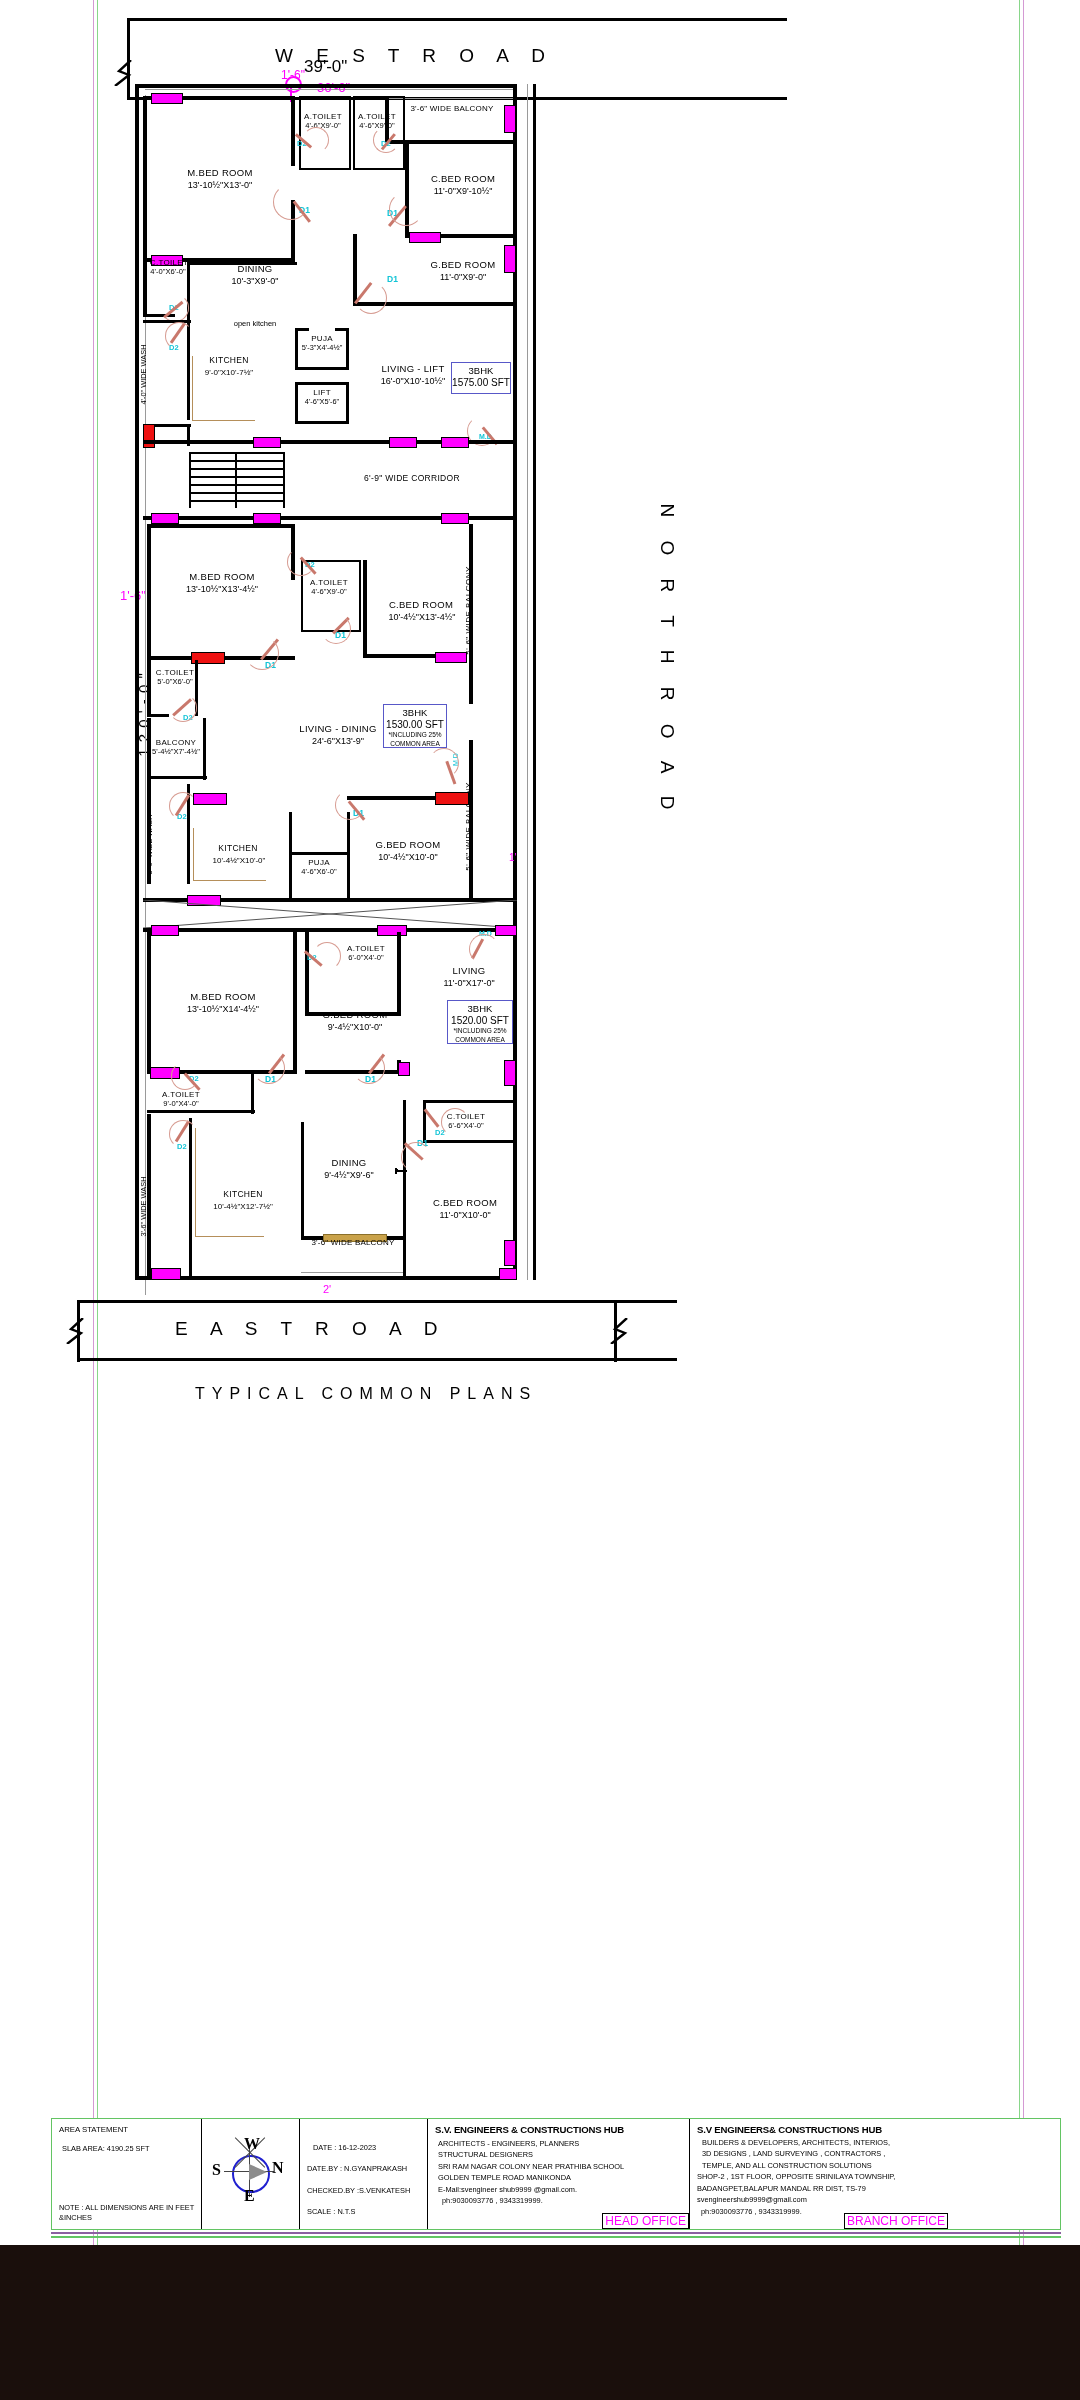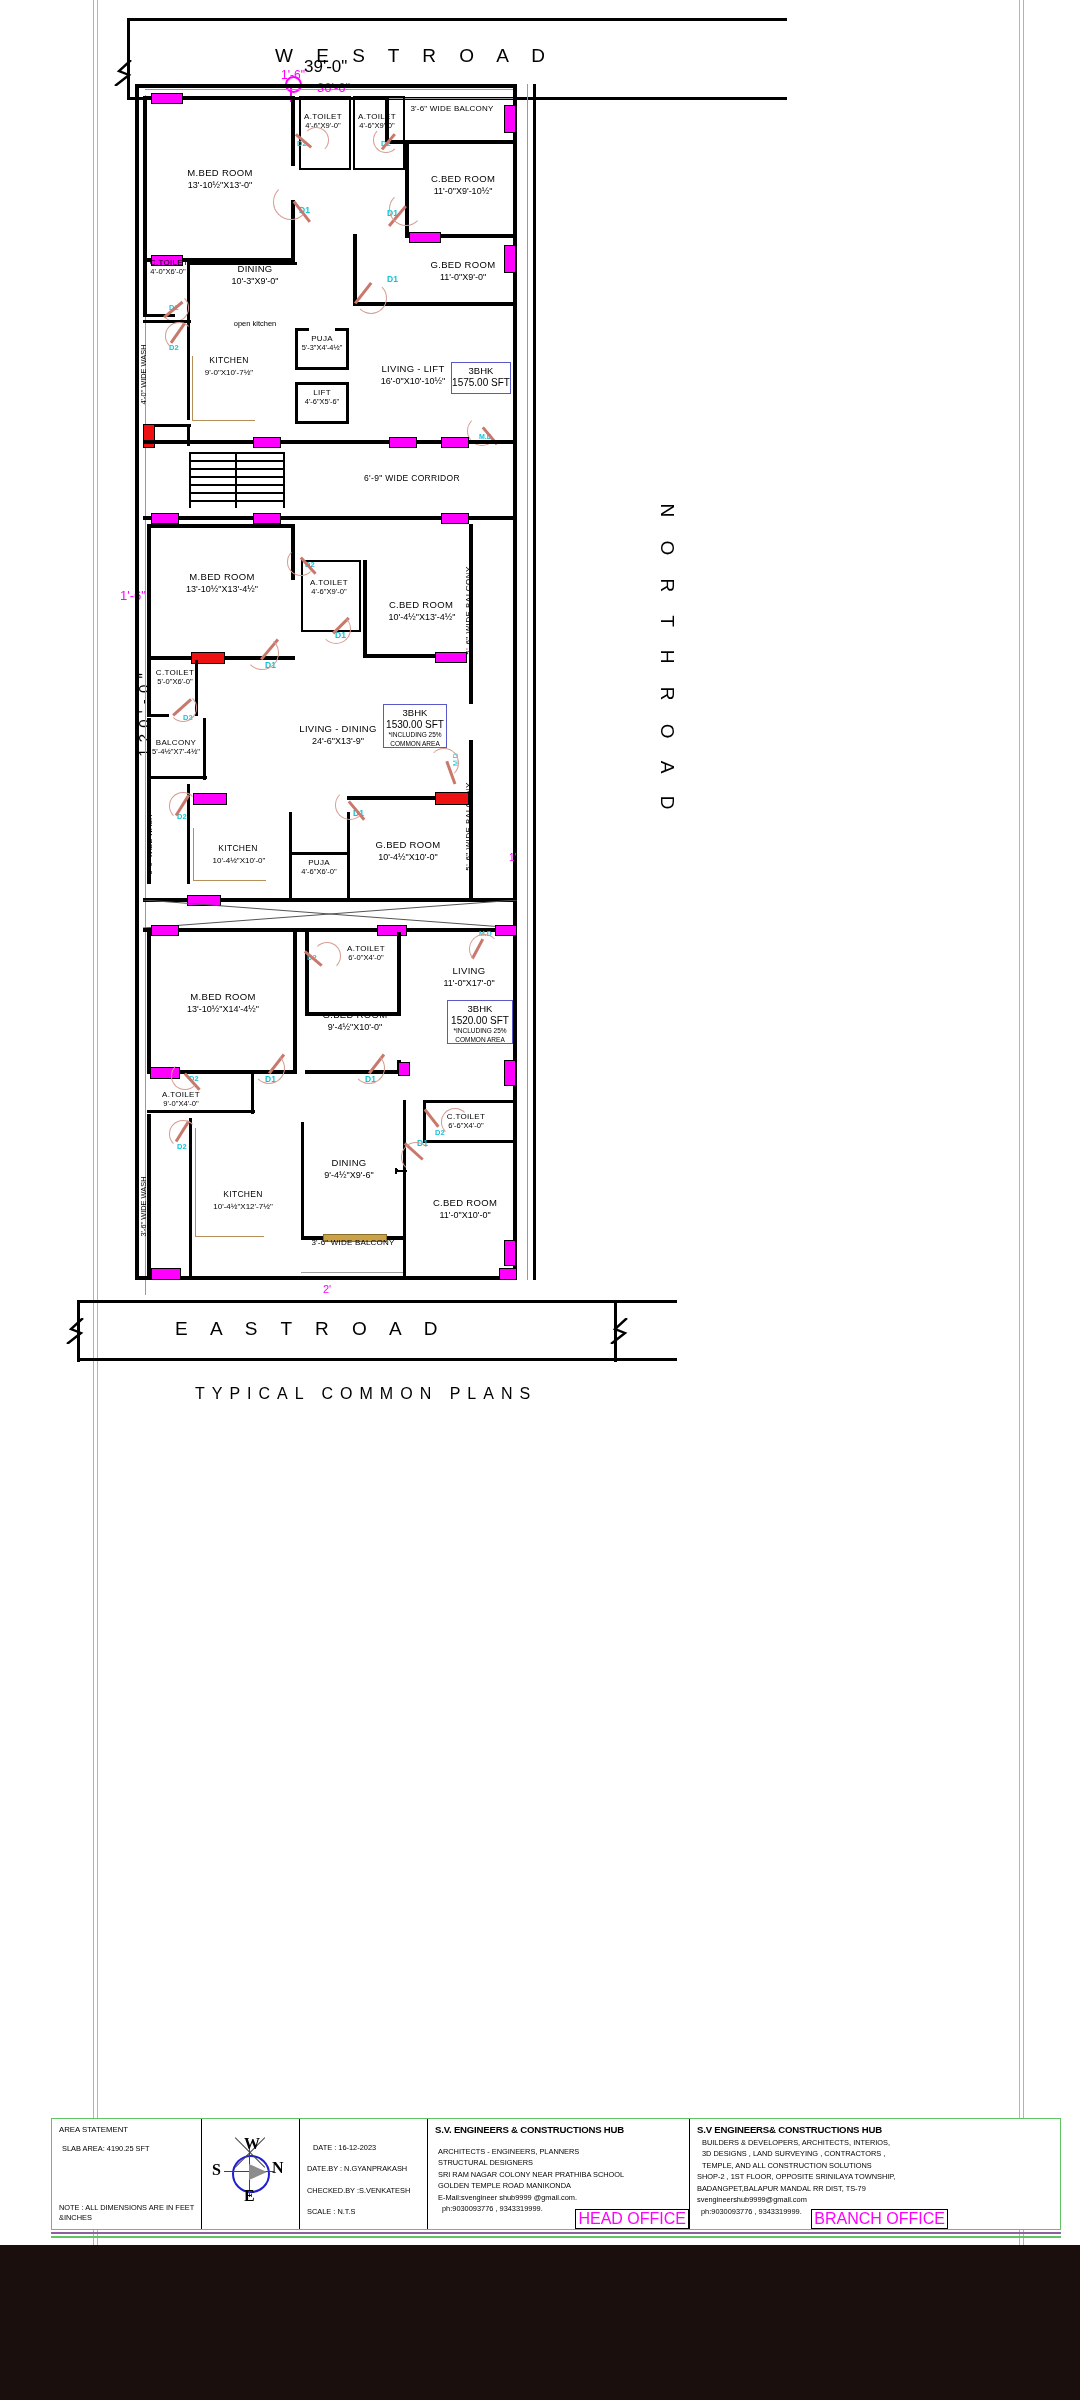--- a/index.html
+++ b/index.html
@@ -36,21 +36,21 @@
   .dimtxt{position:absolute;font-size:17px;color:#000;}
   .dimpink{position:absolute;font-size:13px;color:#ff00ff;}
   .dimpink2{position:absolute;font-size:12px;color:#ff00ff;}
 
   
   #titleblock{position:absolute;left:34px;top:2118px;width:1010px;height:112px;border:1.4px solid #63c463;background:#fff;box-sizing:border-box;display:flex;}
   .tbcell{border-right:1.6px solid #000;box-sizing:border-box;padding:5px 7px;position:relative;}
   .tbcell:last-child{border-right:none;}
   .tb-t{font-size:7.4px;color:#000;line-height:1.55;}
   .tb-big{font-size:9.6px;font-weight:600;color:#000;letter-spacing:-0.2px;}
-  .pinkbox{position:absolute;border:1.4px solid #000;color:#ff00ff;font-size:16px;padding:0 2px;background:#fff;}
+  .pinkbox{position:absolute;border:1.4px solid #000;color:#ff00ff;font-size:12px;padding:0 2px;background:#fff;}
   .clientlbl{color:#ff33cc;font-size:10px;}
 
   .compass{position:absolute;width:64px;height:64px;}
   .compass .ring{position:absolute;left:14px;top:14px;width:34px;height:34px;border:2.2px solid #2020d0;border-radius:50%;}
   .compass .sp{position:absolute;left:6px;top:30px;width:50px;height:1px;background:#444;}
   .compass .sp2{position:absolute;left:31px;top:6px;width:1px;height:50px;background:#444;}
   .compass .sp3{position:absolute;left:11px;top:11px;width:42px;height:1px;background:#444;transform:rotate(45deg);}
   .compass .sp4{position:absolute;left:11px;top:11px;width:42px;height:1px;background:#444;transform:rotate(-45deg);}
   .compass .nd{position:absolute;left:31px;top:23px;width:0;height:0;border-top:8px solid transparent;border-bottom:8px solid transparent;border-left:18px solid #8c8c8c;}
   .cdir{position:absolute;font-family:"Liberation Serif",serif;font-weight:bold;font-size:16px;color:#000;}
@@ -484,21 +484,21 @@
 
       <div class="tbcell" style="width:128px;">
         <div class="tb-t" style="margin-top:18px;padding-left:6px;">DATE : 16-12-2023</div>
         <div class="tb-t" style="margin-top:10px;">DATE.BY : N.GYANPRAKASH</div>
         <div class="tb-t" style="margin-top:10px;">CHECKED.BY :S.VENKATESH</div>
         <div class="tb-t" style="margin-top:10px;">SCALE : N.T.S</div>
       </div>
 
       <div class="tbcell" style="width:262px;">
         <div class="tb-big">S.V. ENGINEERS &amp; CONSTRUCTIONS  HUB</div>
-        <div class="tb-t" style="padding-left:3px;margin-top:11px;">ARCHITECTS - ENGINEERS, PLANNERS</div>
+        <div class="tb-t" style="padding-left:3px;margin-top:3px;">ARCHITECTS - ENGINEERS, PLANNERS</div>
         <div class="tb-t" style="padding-left:3px;">STRUCTURAL DESIGNERS</div>
         <div class="tb-t" style="padding-left:3px;">SRI RAM NAGAR COLONY NEAR PRATHIBA SCHOOL</div>
         <div class="tb-t" style="padding-left:3px;">GOLDEN TEMPLE ROAD MANIKONDA</div>
         <div class="tb-t" style="padding-left:3px;">E-Mail:svengineer shub9999 @gmail.com.</div>
         <div class="tb-t" style="padding-left:7px;">ph:9030093776 ,  9343319999.</div>
         <div class="pinkbox" style="right:0;bottom:0;">HEAD OFFICE</div>
       </div>
 
       <div class="tbcell" style="width:258px;">
         <div class="tb-big">S.V ENGINEERS&amp; CONSTRUCTIONS HUB</div>

